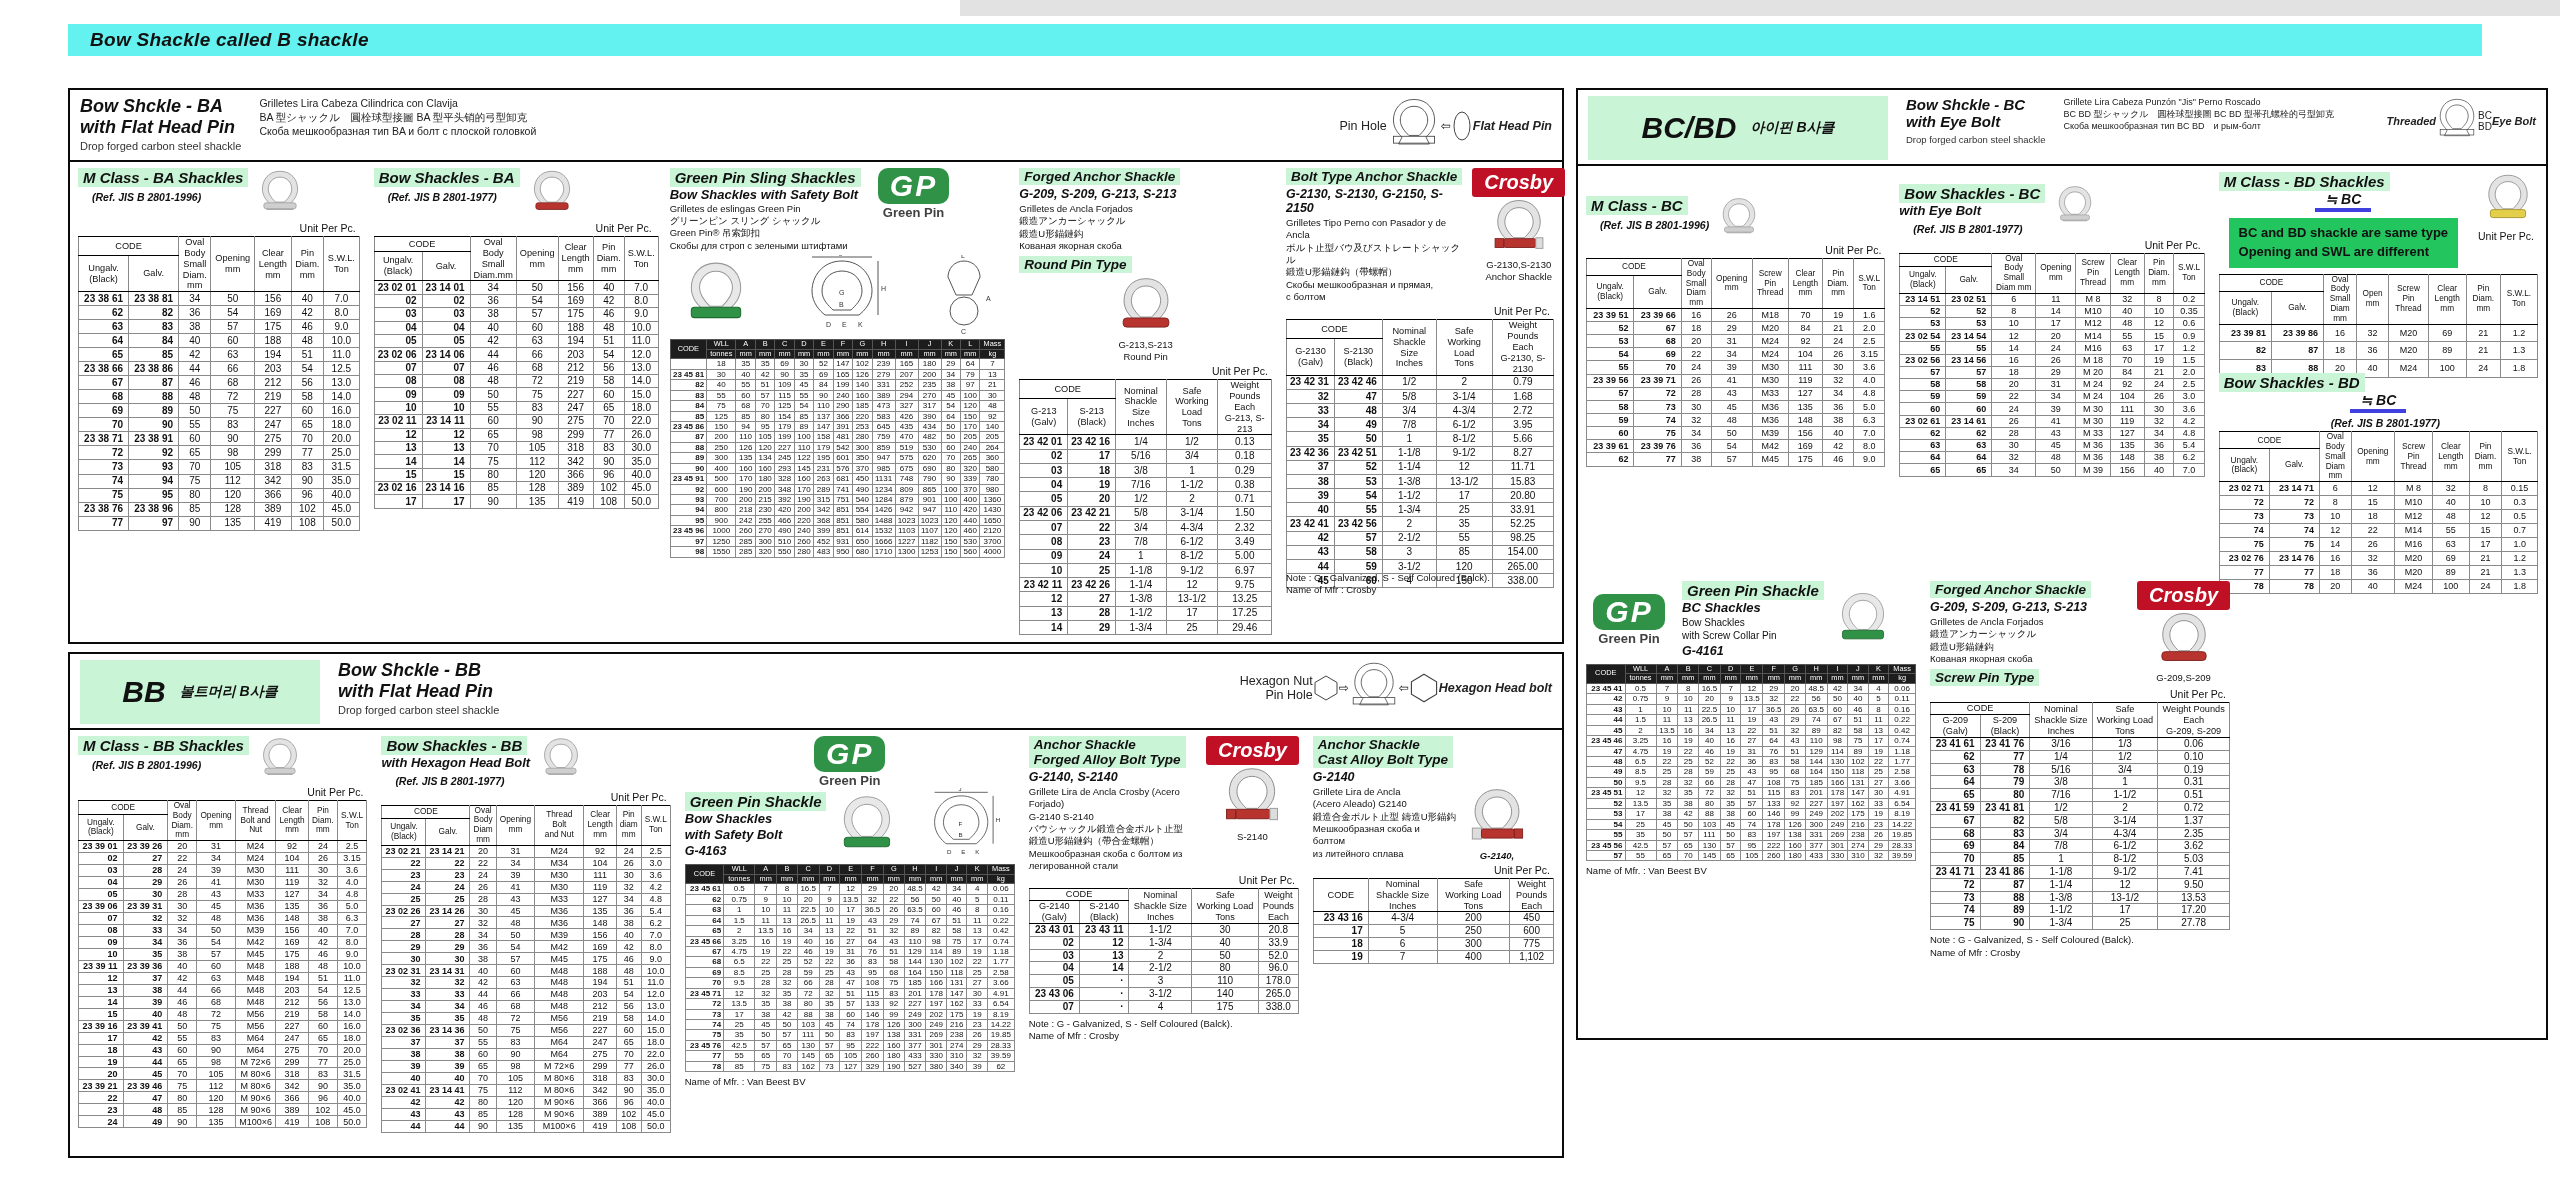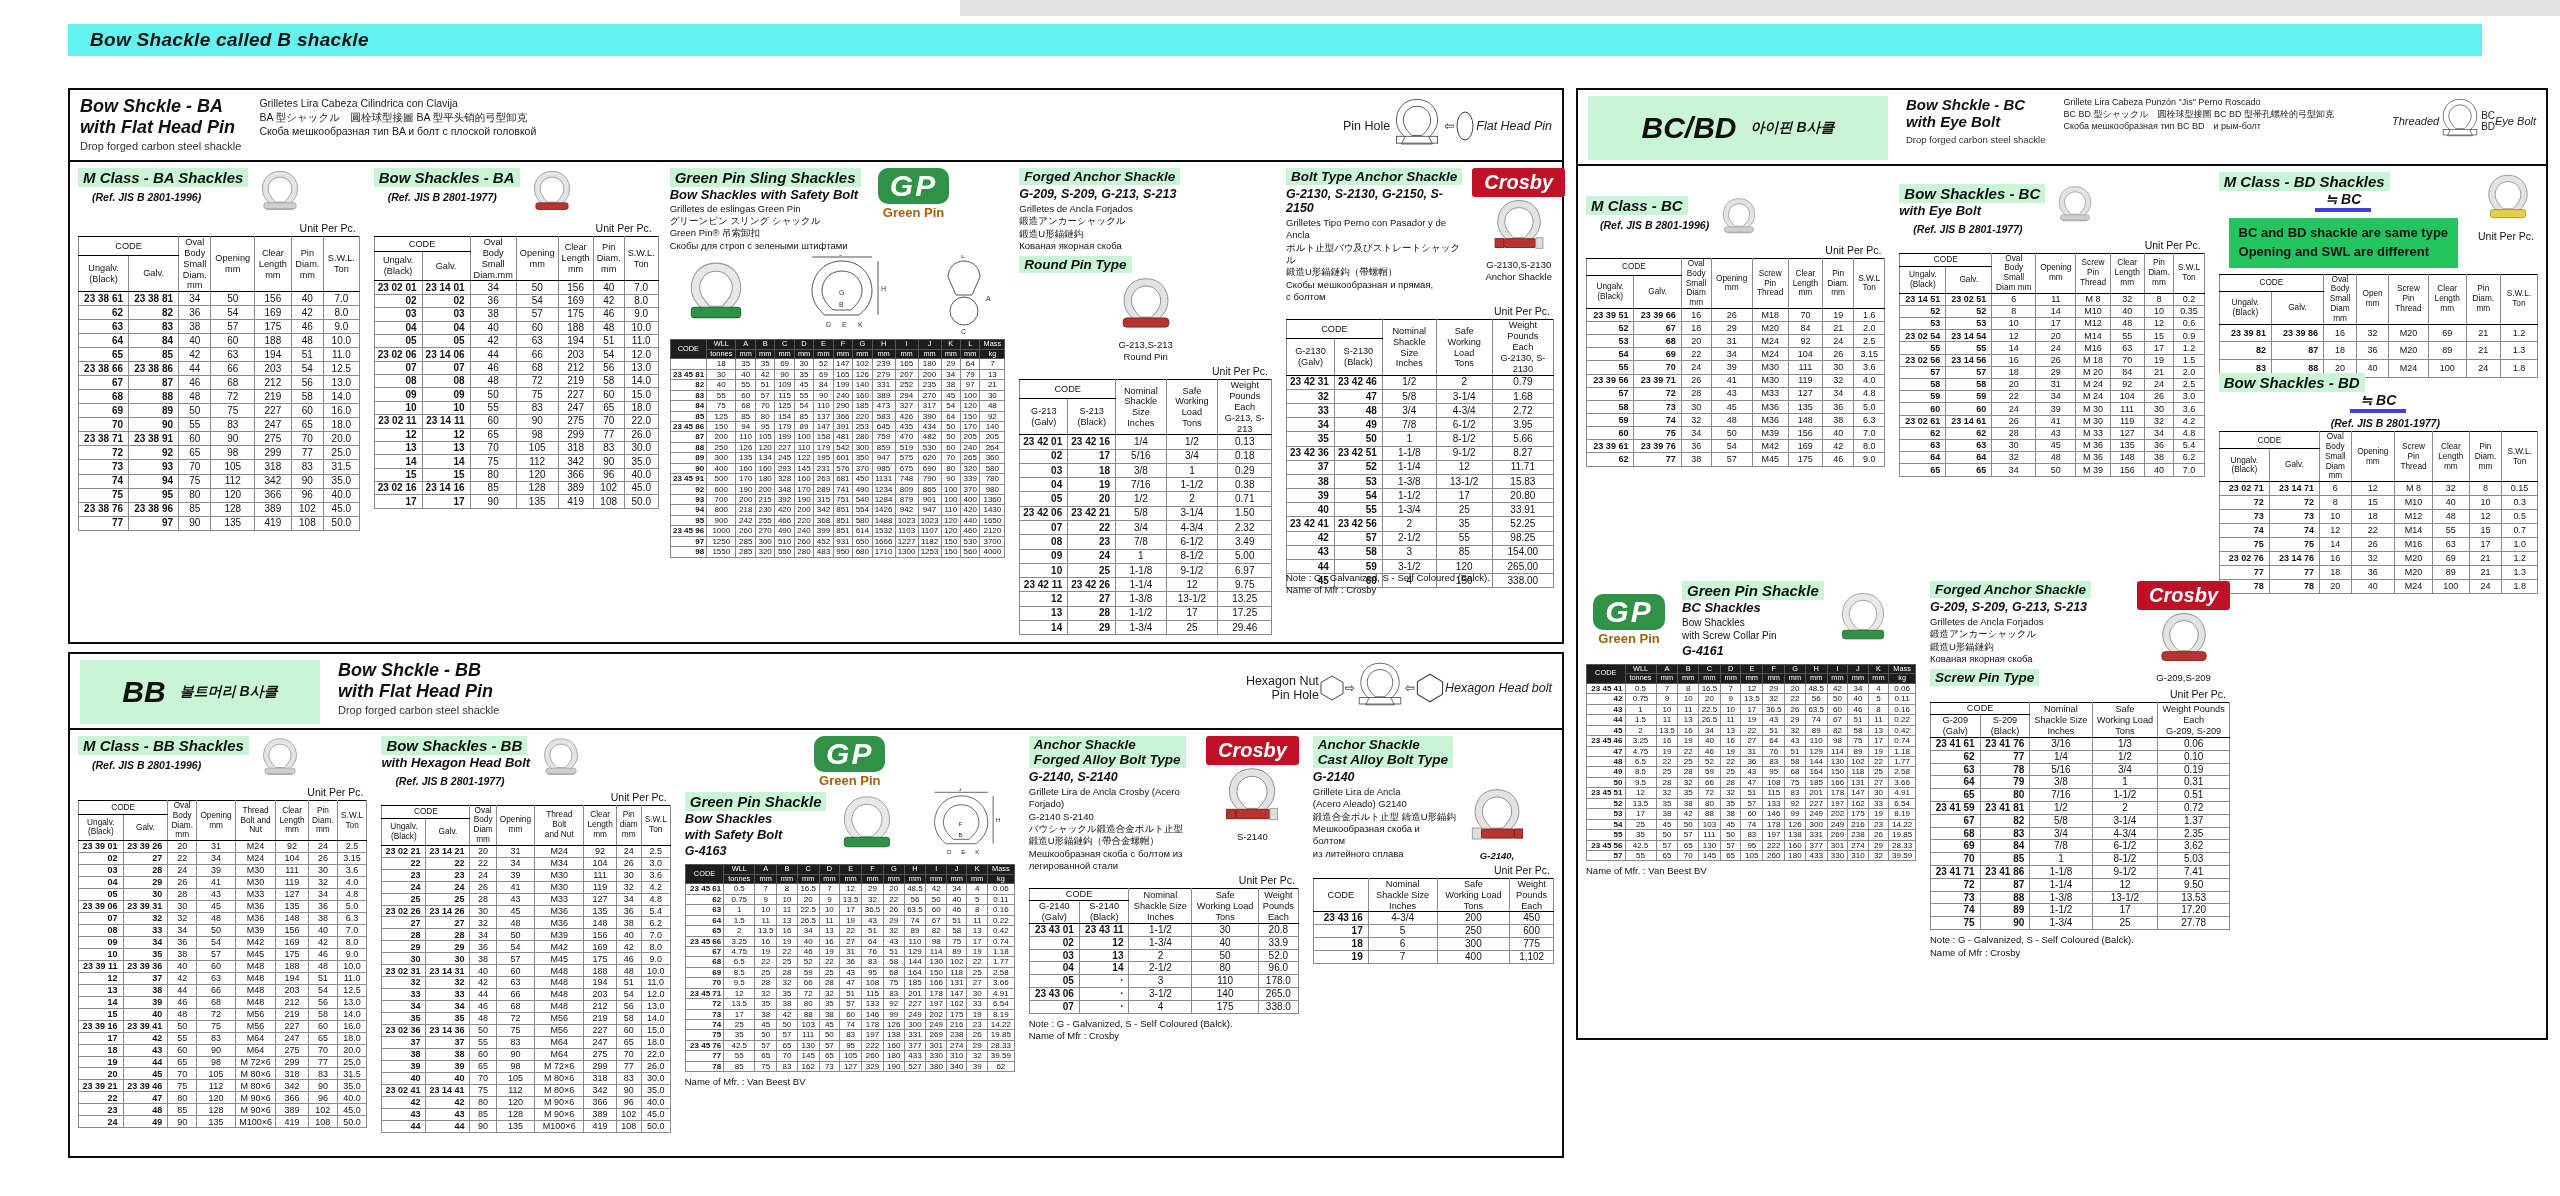--- a/index.html
+++ b/index.html
@@ -14,21 +14,21 @@
   #panel-bc{left:1576px;top:88px;width:968px;height:948px;}
   .phead{display:flex;align-items:flex-start;border-bottom:2.5px solid #0a0a0a;padding:6px 10px 4px 10px;gap:18px;}
   .codebox{background:#c9f4d6;min-width:240px;height:64px;display:flex;align-items:center;justify-content:center;gap:14px;}
   .codebox .big{font-size:30px;font-weight:bold;font-style:italic;}
   .codebox .kr{font-size:14px;font-weight:bold;font-style:italic;}
   .ph-title{font-size:18px;font-weight:bold;font-style:italic;line-height:1.15;}
   .ph-sub{font-size:11px;color:#333;margin-top:3px;}
   .ph-multi{font-size:10.5px;line-height:1.35;white-space:pre-line;color:#222;}
   .ph-diagram{margin-left:auto;display:flex;align-items:center;font-size:12px;}
   .ph-diagram .lbl{font-size:12.5px;color:#222;white-space:pre-line;text-align:right;}
-  .ph-diagram .bold{font-weight:normal;font-style:italic;}
+  .ph-diagram .bold{font-weight:bold;font-style:italic;}
   .pbody{display:flex;padding:6px 8px;gap:14px;}
   .col{display:flex;flex-direction:column;}
   .gtitle{align-self:flex-start;background:#c9f4d6;padding:1px 5px;font-weight:bold;font-style:italic;font-size:15px;white-space:nowrap;}
   .gtitle.sm{font-size:13.5px;}
   .ref{font-size:10.5px;font-weight:bold;font-style:italic;margin:4px 0 2px 14px;}
   .unit{font-size:10.5px;align-self:flex-end;margin:2px 4px 2px 0;}
   .subt{font-weight:bold;font-style:italic;font-size:13px;line-height:1.2;}
   .multi{font-size:9.5px;line-height:1.3;white-space:pre-line;}
   .models{font-weight:bold;font-style:italic;font-size:12.5px;margin:2px 0;}
   .caption{font-size:9.5px;text-align:center;line-height:1.25;white-space:pre-line;}
@@ -38,21 +38,21 @@
   thead th{font-weight:normal;white-space:pre-line;font-size:0.92em;border-top:1.4px solid #000;border-bottom:1.2px solid #000;}
   table{font-size:10px;}
   tbody{border-bottom:1.4px solid #000;}
   tr.brk td{border-top:1.3px solid #000;}
   td.tcode{text-align:right;font-weight:bold;padding-right:5px;white-space:nowrap;}
   .gp-table{font-size:8px;}
   .gp-table thead th{background:#1d1d1d;color:#fff;border-color:#555;}
   .gp-table td{padding:0 2px;}
   .gplogo{width:86px;display:flex;flex-direction:column;align-items:center;}
   .gplogo .box{background:#2f9246;color:#fff;font-weight:bold;font-size:30px;font-style:italic;border-radius:10px;padding:1px 12px;letter-spacing:2px;}
-  .gplogo .txt{color:#a16207;font-weight:bold;font-size:13px;margin-top:1px;}
+  .gplogo .txt{color:#404040;font-weight:bold;font-size:13px;margin-top:1px;}
   .crosbylogo{background:#fff;border:2px solid #c01025;color:#c01025;font-weight:bold;font-style:italic;font-size:20px;padding:1px 10px;background:#c01025;color:#fff;border-radius:3px;align-self:center;}
   .shx{display:block;}
   .pinklabel{background:#22c55e;padding:6px 10px;font-size:13px;font-weight:bold;line-height:1.45;}
   .approx{font-weight:bold;font-style:italic;font-size:14px;border-bottom:4px solid #4040e0;padding:0 10px 1px 10px;align-self:center;}
   .rowflex{display:flex;gap:10px;align-items:flex-start;}
   .wm{position:absolute;font-size:110px;font-weight:bold;color:rgba(120,120,120,0.10);transform:rotate(-32deg);letter-spacing:8px;pointer-events:none;}
 </style>
 </head>
 <body>
 

